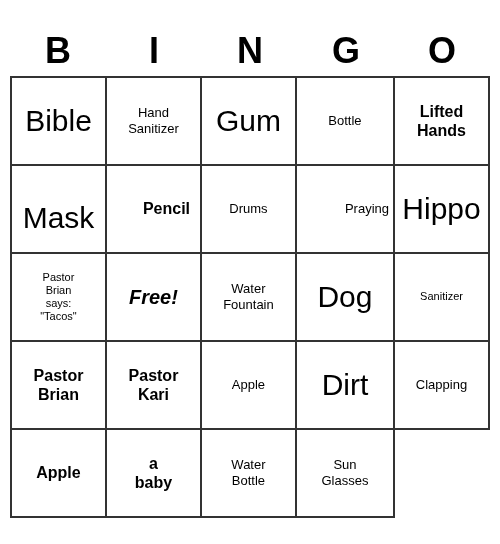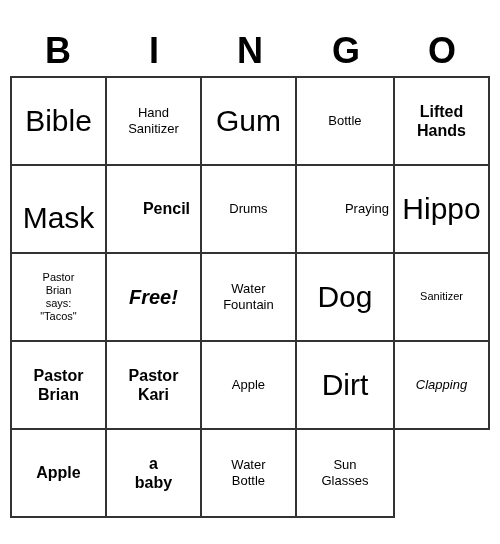--- a/index.html
+++ b/index.html
@@ -157,21 +157,21 @@
         <span class="cell-text medium" style="white-space: pre-line;">Pastor
 Kari</span>
       </div>
       <div class="bingo-cell">
         <span class="cell-text small" style="white-space: pre-line;">Apple</span>
       </div>
       <div class="bingo-cell">
         <span class="cell-text large" style="white-space: pre-line;">Dirt</span>
       </div>
       <div class="bingo-cell">
-        <span class="cell-text small" style="white-space: pre-line; font-style: italic;">Clapping</span>
+        <span class="cell-text small" style="white-space: pre-line;">Clapping</span>
       </div>
       <div class="bingo-cell">
         <span class="cell-text medium" style="white-space: pre-line;">Apple</span>
       </div>
       <div class="bingo-cell">
         <span class="cell-text medium" style="white-space: pre-line;">a
 baby</span>
       </div>
       <div class="bingo-cell">
         <span class="cell-text small" style="white-space: pre-line;">Water

